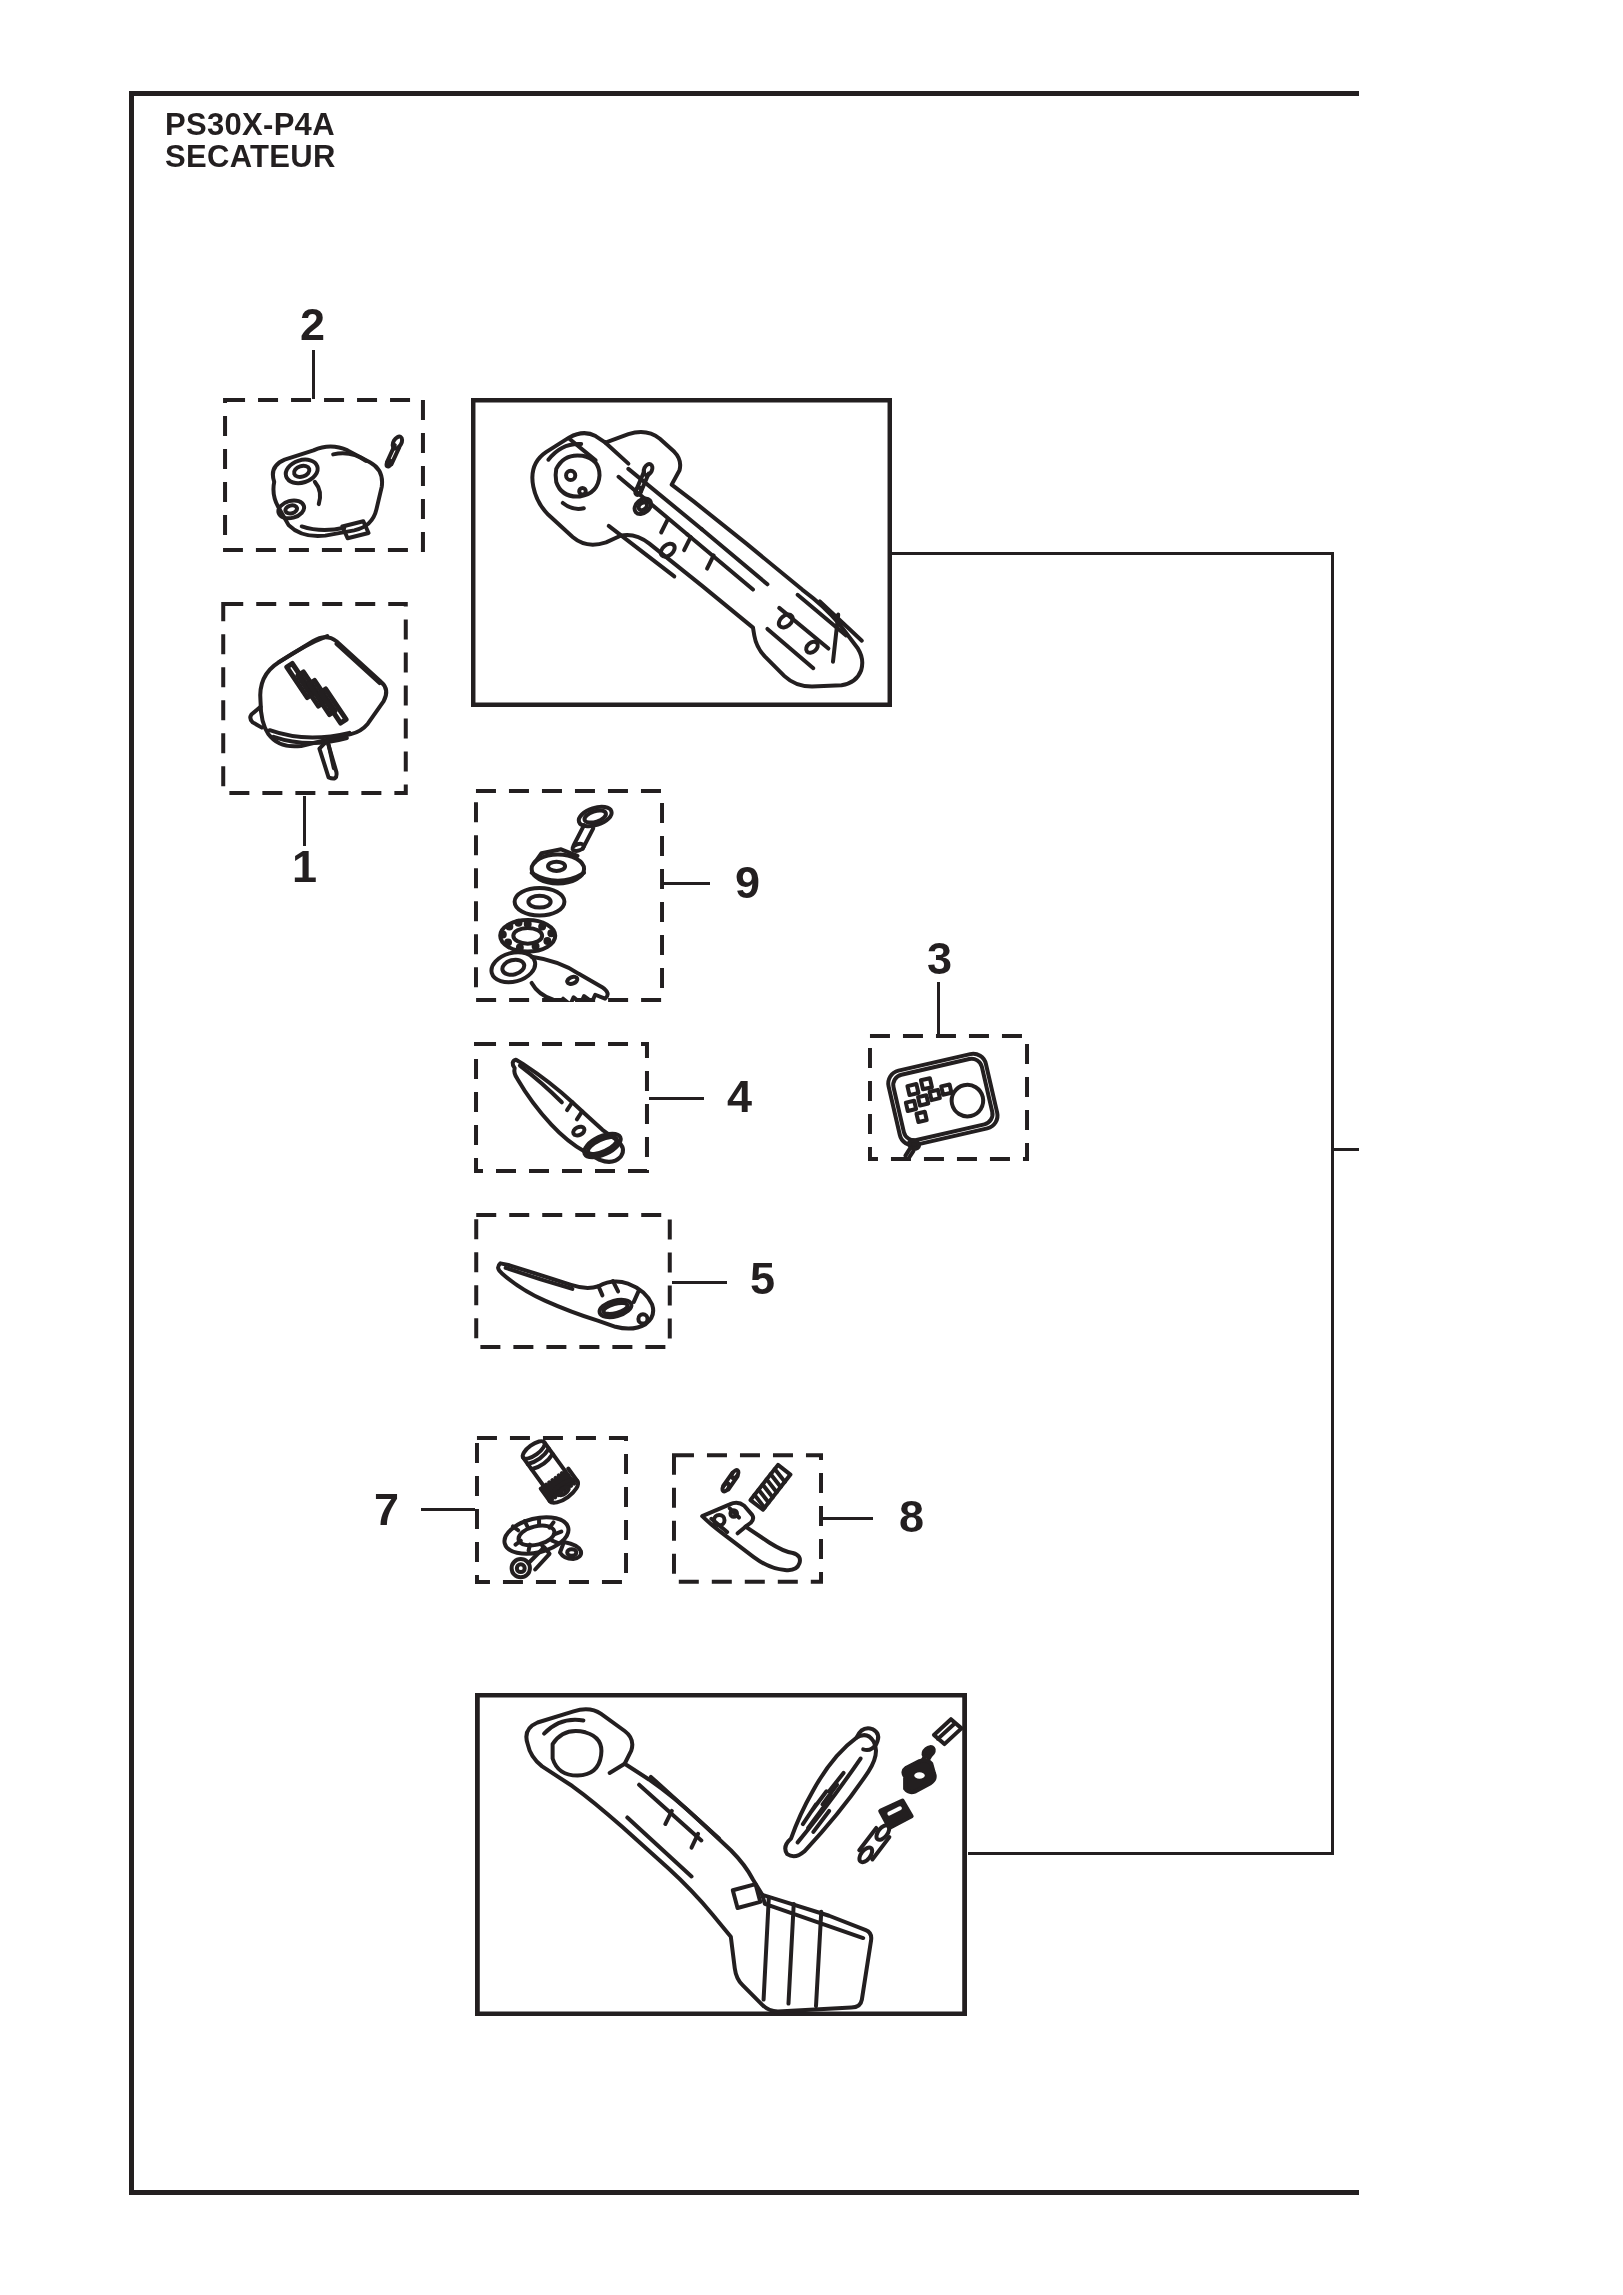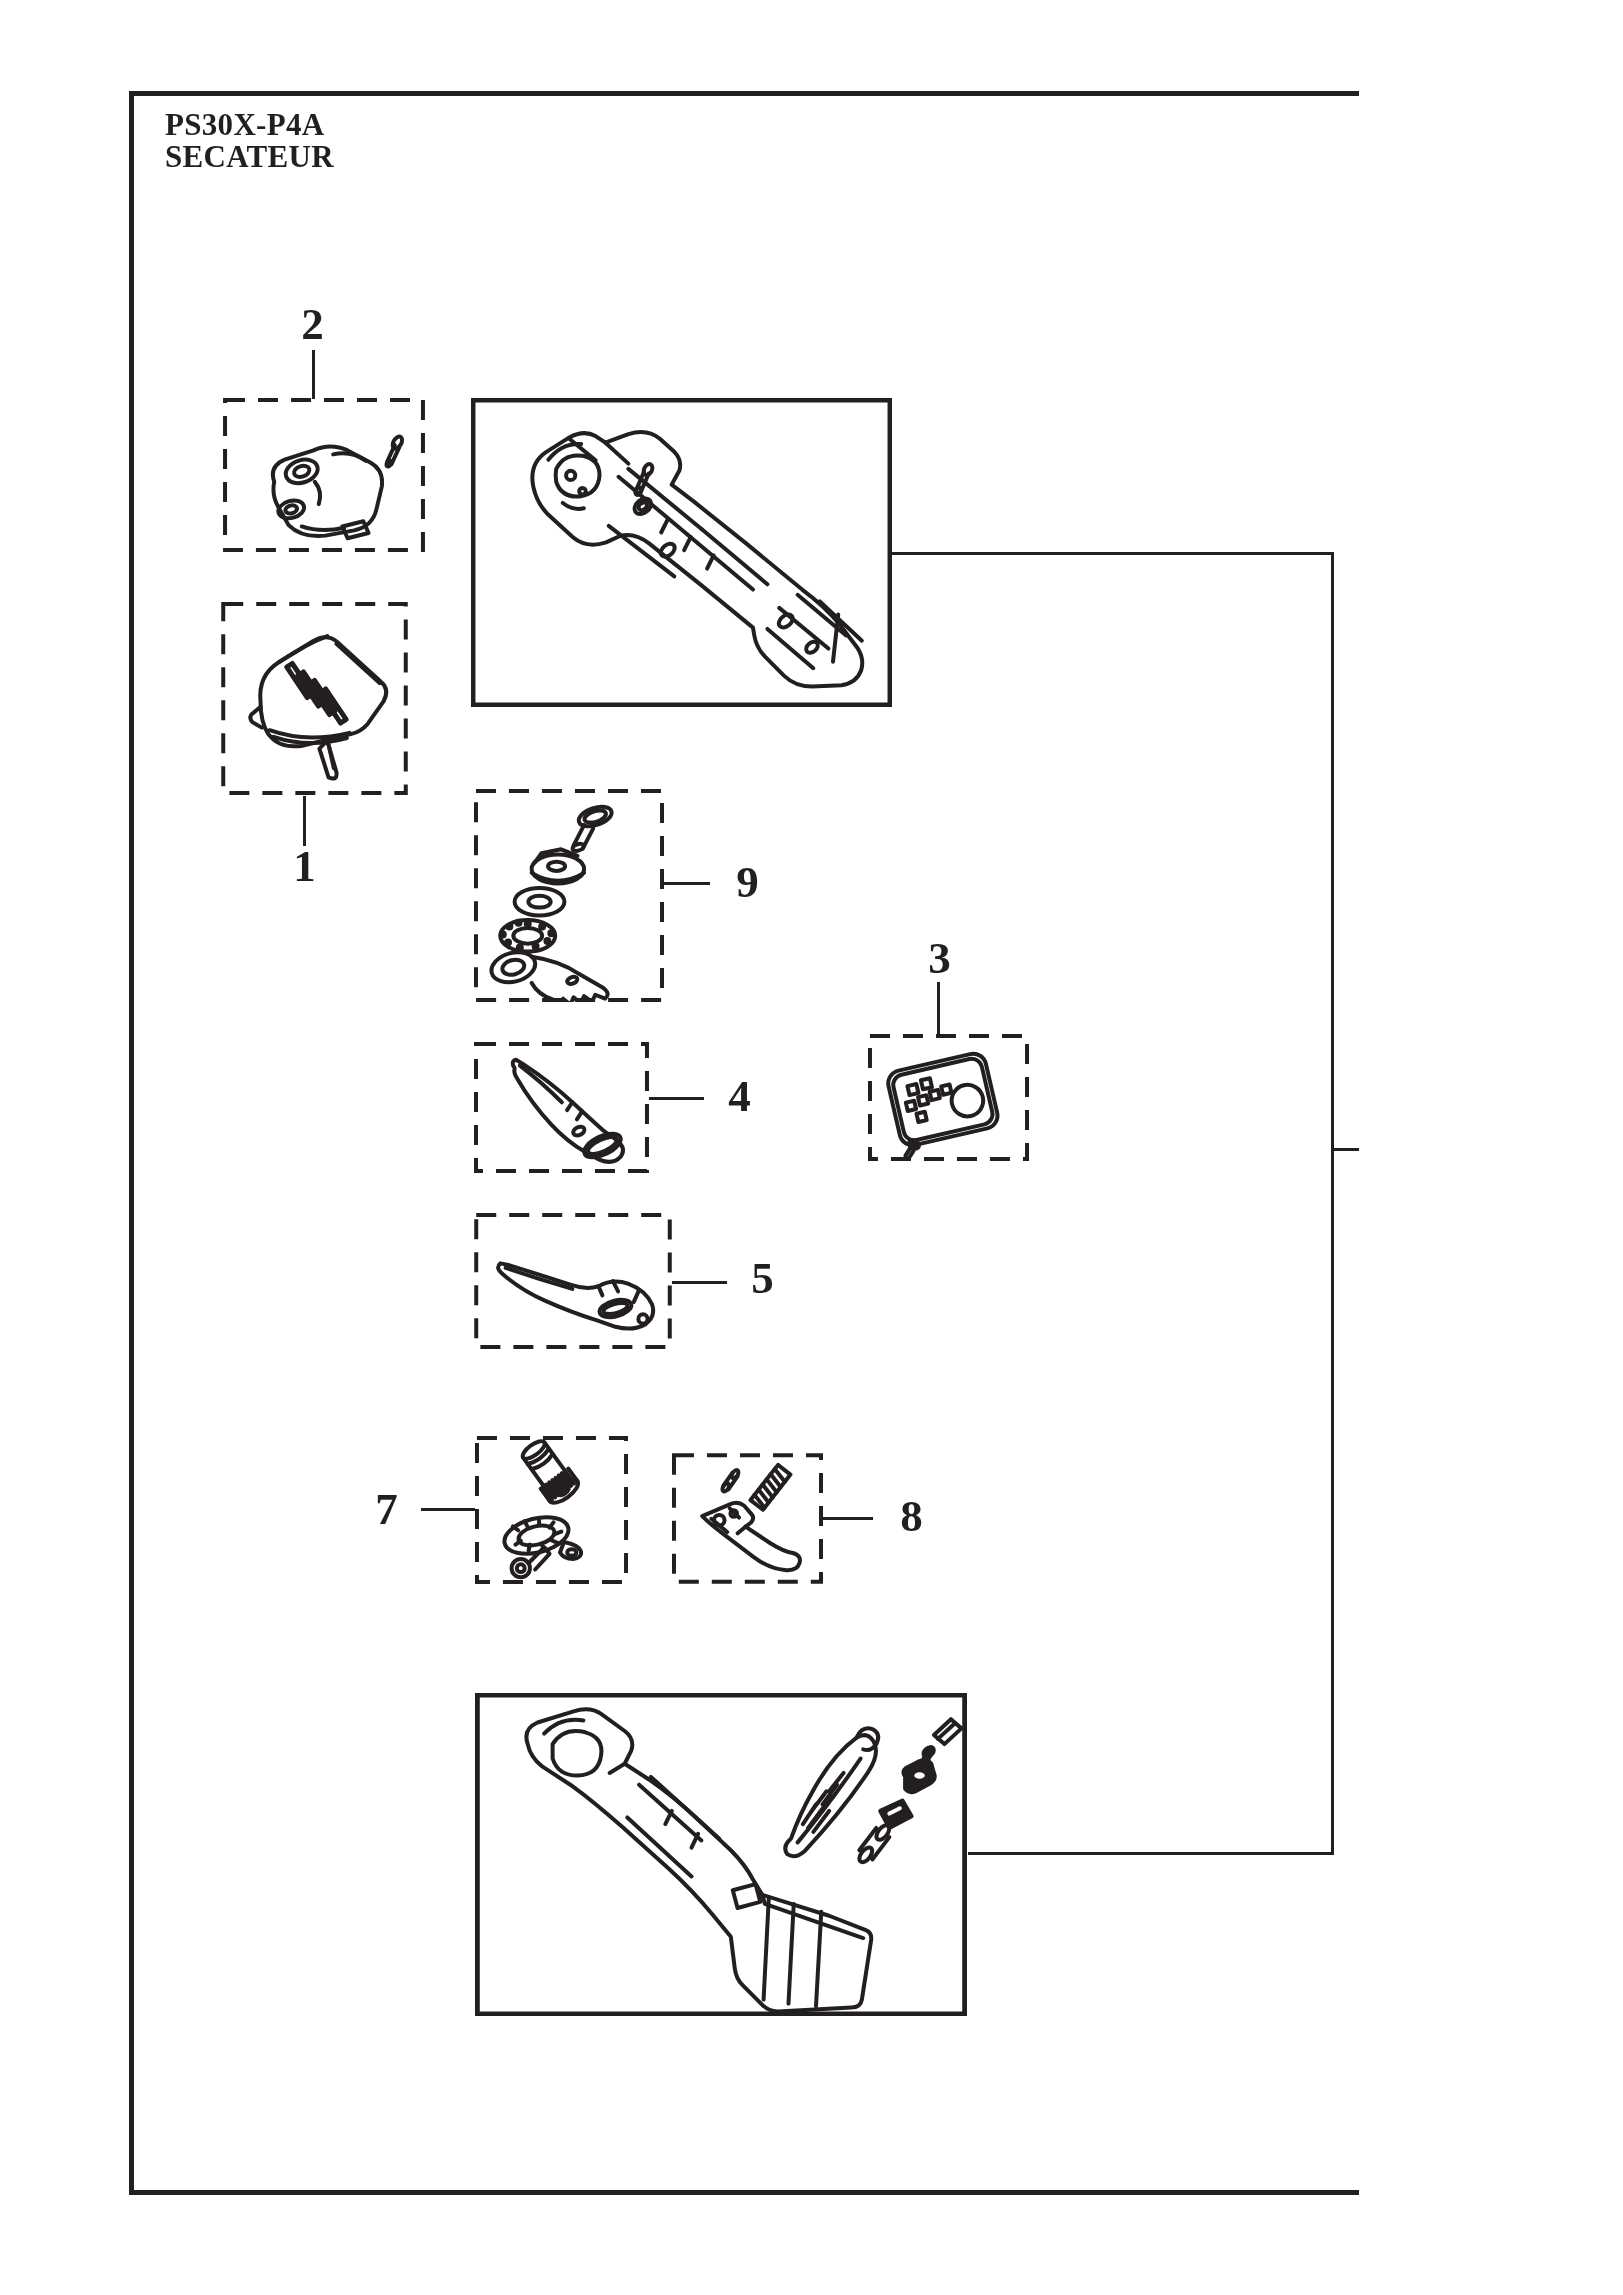--- a/index.html
+++ b/index.html
@@ -2,21 +2,21 @@
 <html style="--ink: #231f20; --paper: #ffffff;font-size:10.5px"><head>
 <meta charset="utf-8">
 <style>
   :root { --ink: #231f20; --paper: #ffffff; }
   html, body { margin: 0; padding: 0; background: #fff; }
   .page {
     position: relative;
     width: 1359px;
     height: 2295px;
     background: var(--paper);
-    font-family: Liberation Serif, serif;
+    font-family: Liberation Sans, sans-serif;
     color: var(--ink);
     overflow: hidden;
   }
   .frame {
     position: absolute;
     border: 5.2px solid var(--ink);
     box-sizing: border-box;
   }
   .title-block {
     position: absolute;

